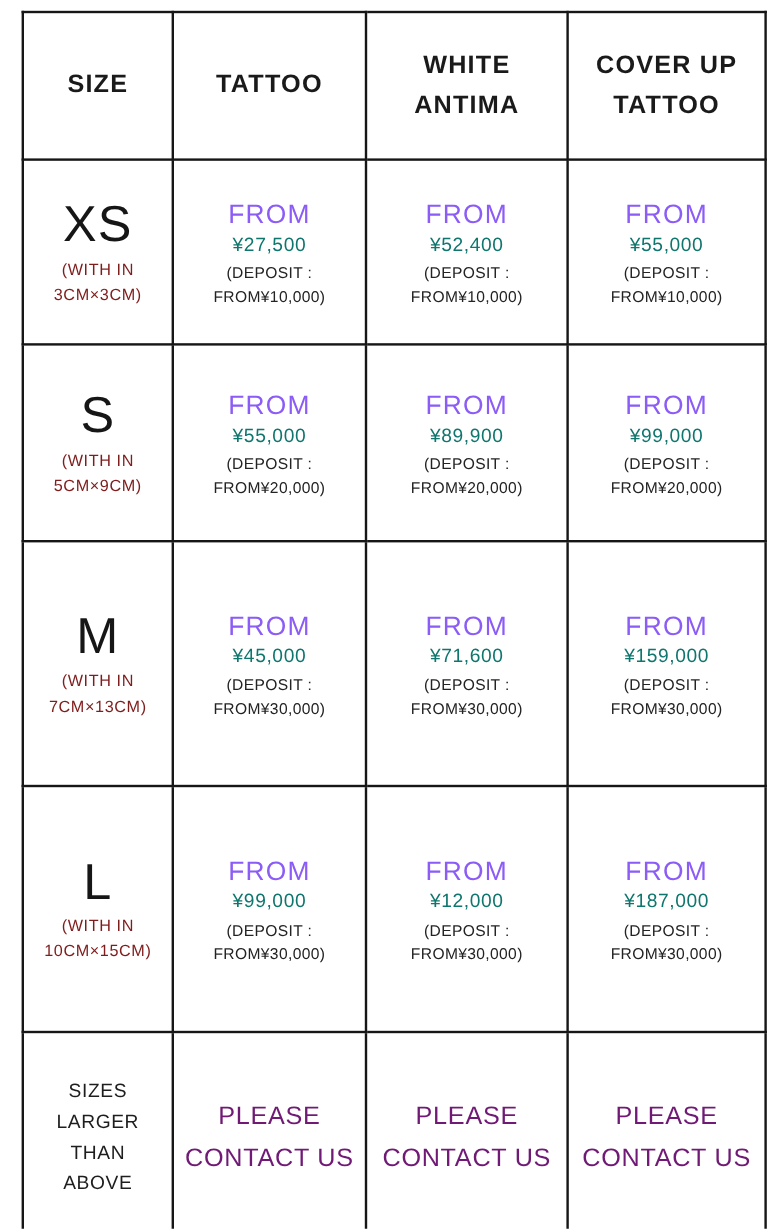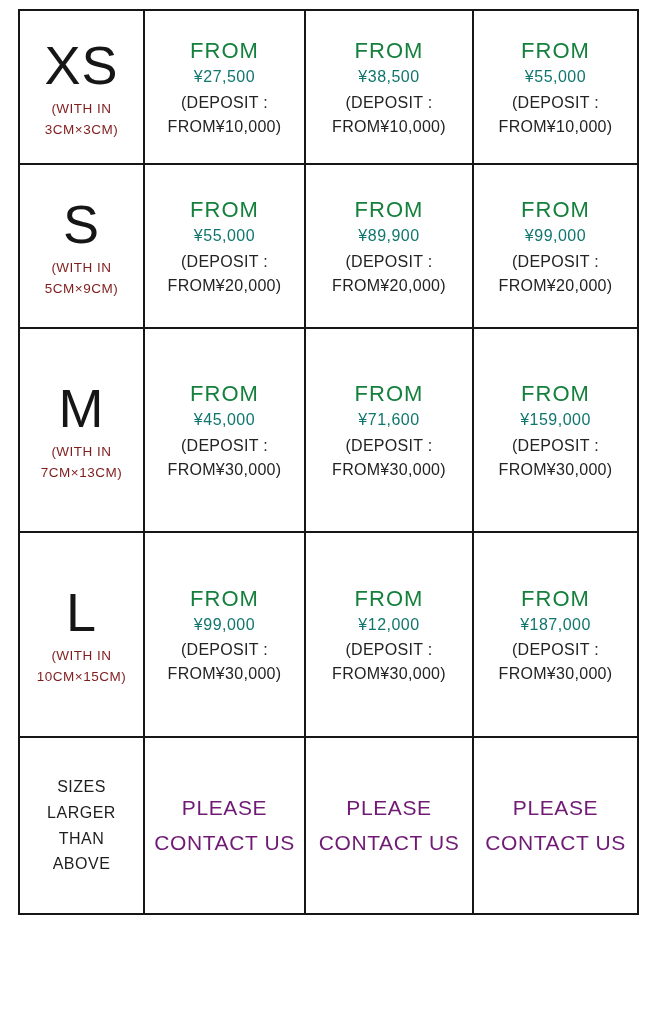--- a/index.html
+++ b/index.html
@@ -36,48 +36,48 @@
 
   .header-cell {
     font-weight: bold;
     font-size: 21px;
     letter-spacing: 1px;
     line-height: 1.55;
     white-space: pre-line;
     color: #1a1a1a;
   }
   .size-letter {
-    font-size: 54px;
+    font-size: 42px;
     font-weight: 400;
     line-height: 1.15;
     letter-spacing: 1px;
     color: #161616;
   }
   .size-note {
     font-size: 13.5px;
     line-height: 1.55;
     letter-spacing: 0.5px;
     white-space: pre-line;
     margin-top: 3px;
     color: #7f1d1d;
   }
   .from-label {
     font-size: 22px;
     line-height: 1.45;
     letter-spacing: 1px;
-    color: #15803d;
+    color: #8b5cf6;
   }
   .price-amount {
     font-size: 16px;
     line-height: 1.3;
     letter-spacing: 0.5px;
     color: #0f766e;
   }
   .deposit-note {
-    font-size: 16px;
+    font-size: 13px;
     line-height: 1.5;
     letter-spacing: 0.3px;
     white-space: pre-line;
     margin-top: 3px;
     color: #232323;
   }
   .footer-size {
     font-size: 16px;
     line-height: 1.6;
     letter-spacing: 0.5px;
@@ -97,36 +97,52 @@
 
 <table class="pricing">
   <colgroup>
     <col style="width:125px">
     <col style="width:161px">
     <col style="width:168px">
     <col style="width:165px">
   </colgroup>
 
   <tbody>
+      <tr class="r-header">
+    <th>
+      <div class="header-cell">SIZE</div>
+    </th>
+    <th>
+      <div class="header-cell">TATTOO</div>
+    </th>
+    <th>
+      <div class="header-cell">WHITE
+ANTIMA</div>
+    </th>
+    <th>
+      <div class="header-cell">COVER UP
+TATTOO</div>
+    </th>
+  </tr>
 
   <tr class="r-xs">
     <td class="size-cell">
       <div class="size-letter">XS</div>
       <div class="size-note">(WITH IN
 3CM×3CM)</div>
     </td>
     <td>
       <div class="from-label">FROM</div>
       <div class="price-amount">¥27,500</div>
       <div class="deposit-note">(DEPOSIT :
 FROM¥10,000)</div>
     </td>
     <td>
       <div class="from-label">FROM</div>
-      <div class="price-amount">¥38,500</div>
+      <div class="price-amount">¥52,400</div>
       <div class="deposit-note">(DEPOSIT :
 FROM¥10,000)</div>
     </td>
     <td>
       <div class="from-label">FROM</div>
       <div class="price-amount">¥55,000</div>
       <div class="deposit-note">(DEPOSIT :
 FROM¥10,000)</div>
     </td>
   </tr>

